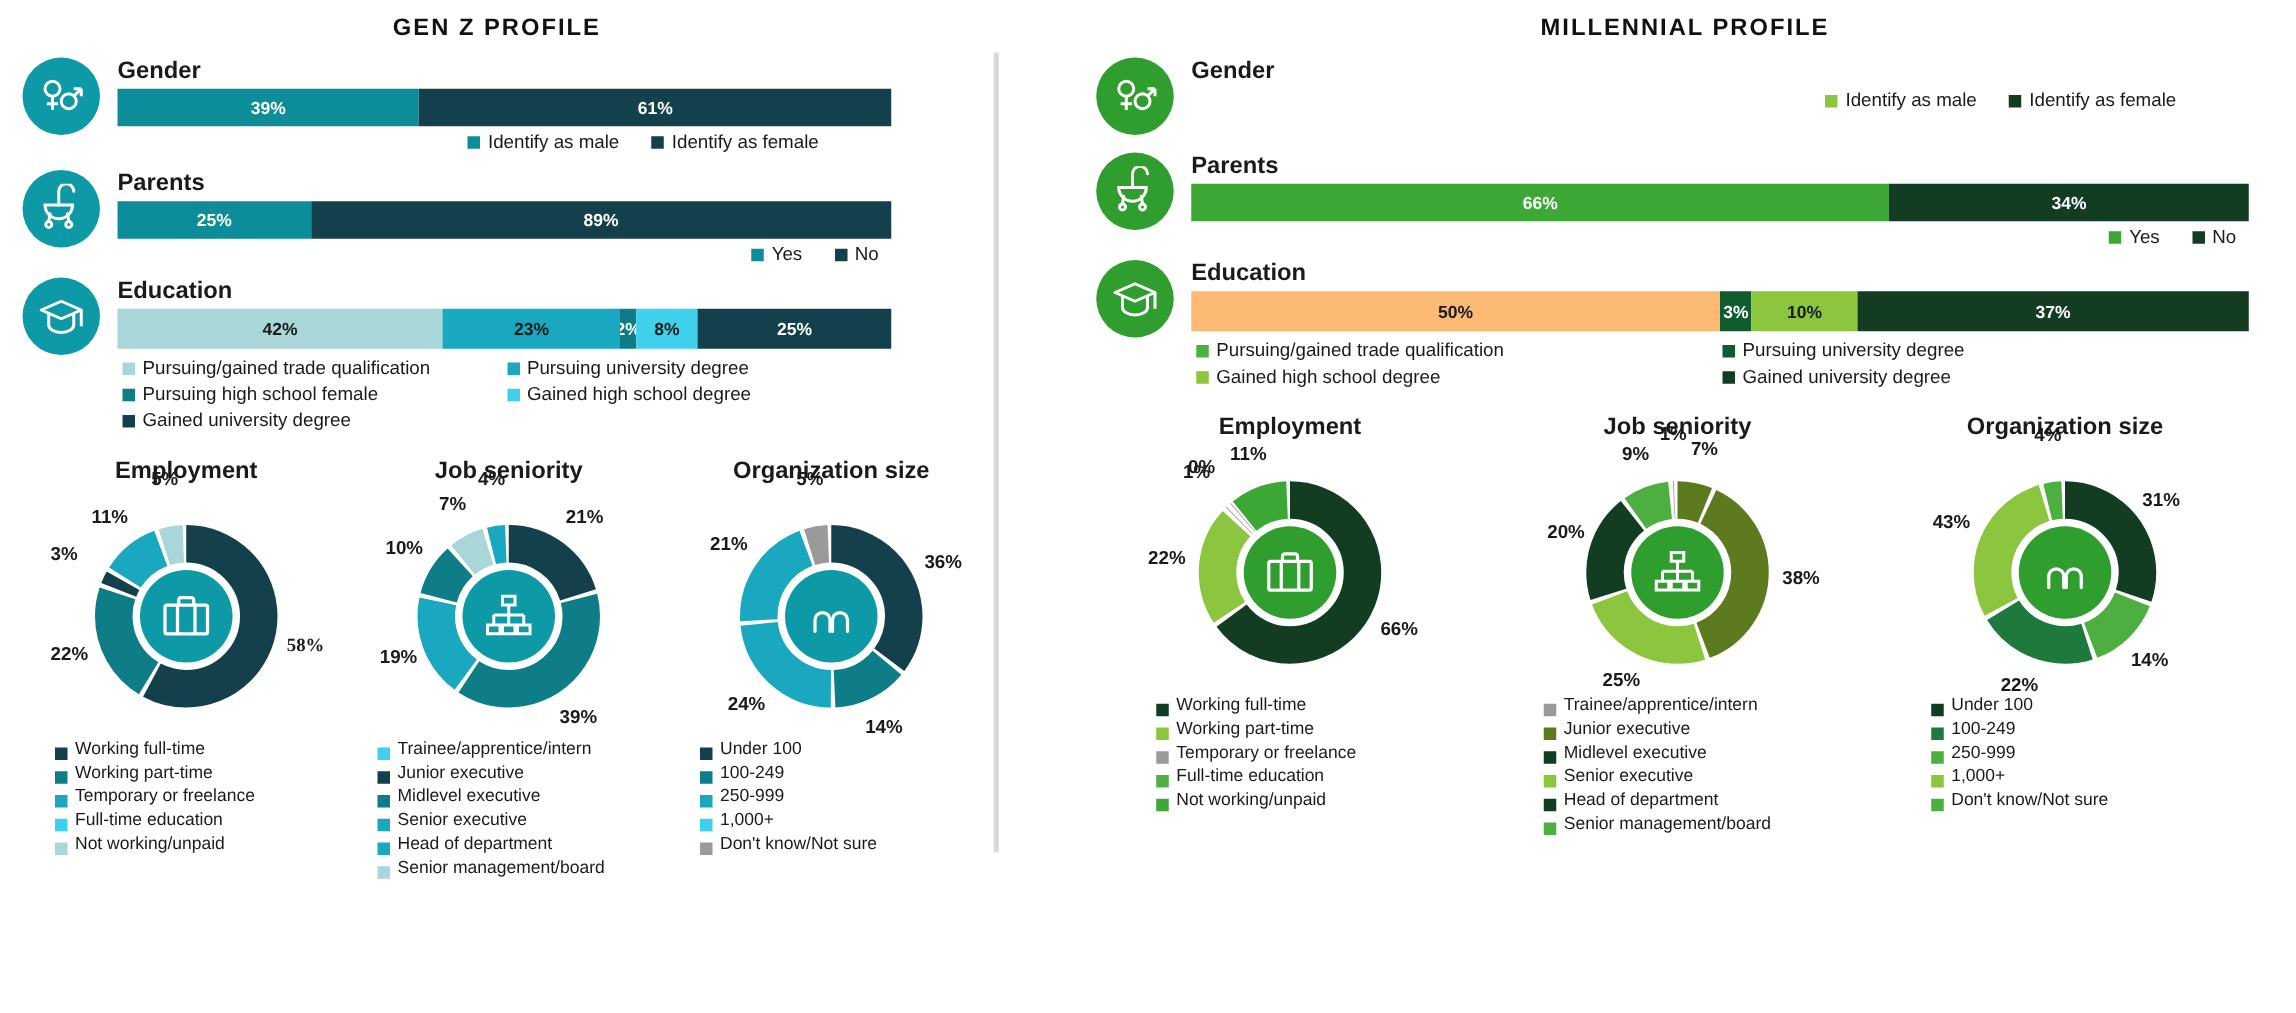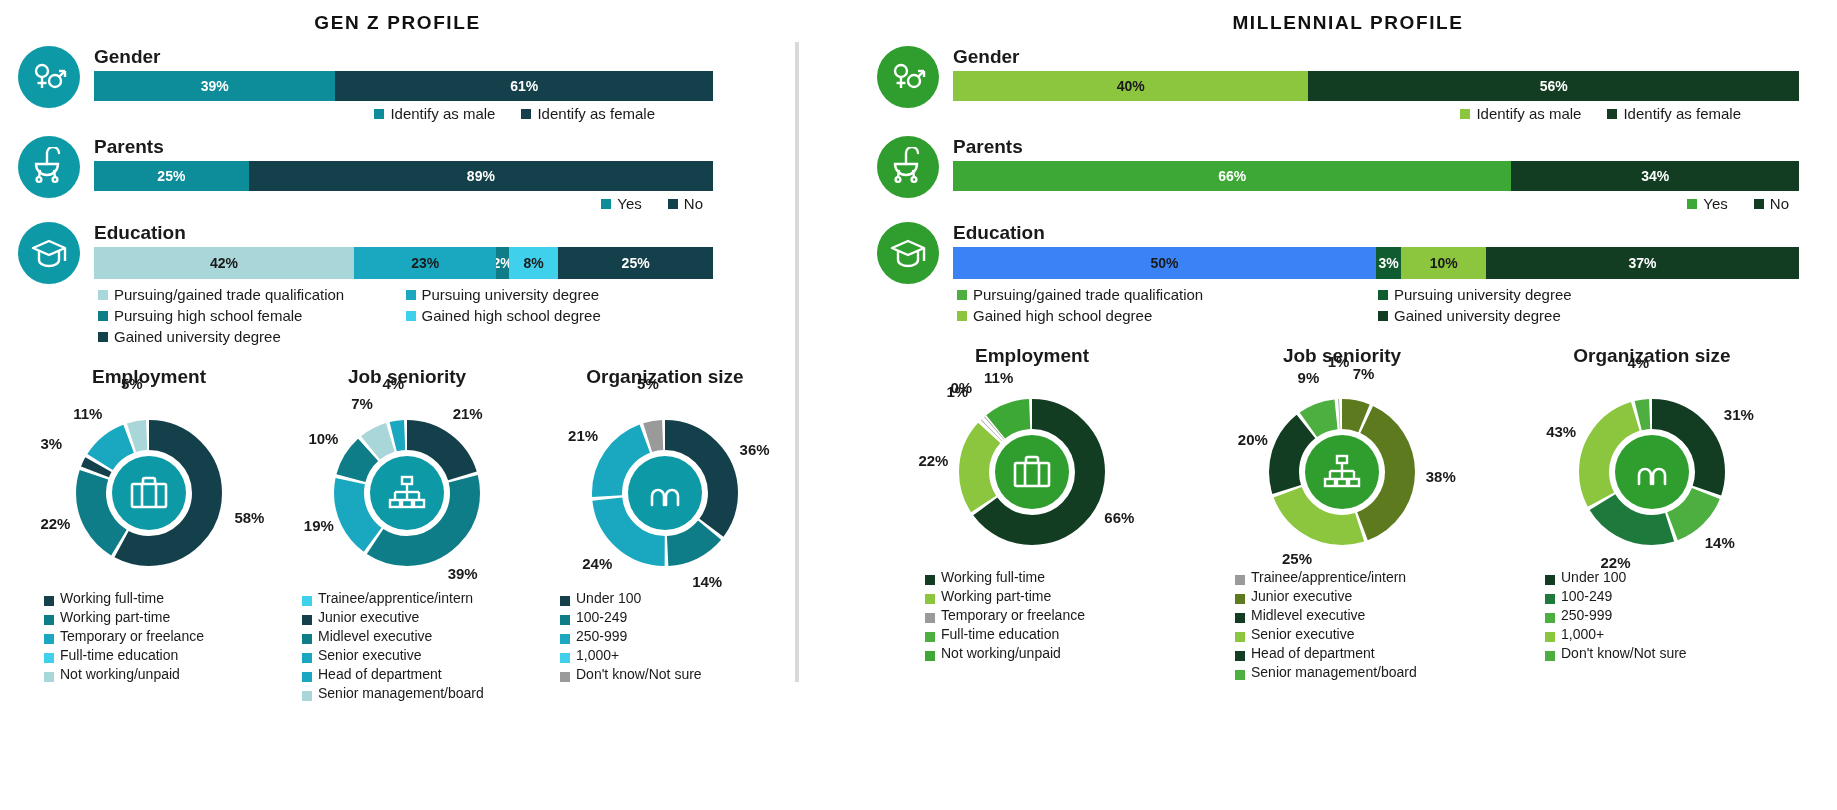--- a/index.html
+++ b/index.html
@@ -74,21 +74,21 @@
   }
   .donut-wrap { position: relative; }
   .donut-wrap svg { display: block; margin: 0 auto; }
   .dlabel {
     position: absolute; font-size: 15px; font-weight: bold;
     white-space: nowrap; color: #1a1a1a;
   }
   .donut-legend {
     font-size: 14px; line-height: 17.5px;
   }
-  .donut-legend .li { display: flex; align-items: center; gap: 6px; margin-bottom: 1.5px; }
+  .donut-legend .li { display: flex; align-items: flex-end; gap: 6px; margin-bottom: 1.5px; }
   .donut-legend .sw { margin-top: 4px; }
 </style>
 </head>
 <body>
 
 <div class="panels">
 
   <div class="panel panel-genz">
     <div class="panel-title">GEN Z PROFILE</div>
 
@@ -209,21 +209,21 @@
               </svg>
             </div>
             <div style="position: absolute; left: 0px; right: 0px; top: 79px; display: flex; justify-content: center; pointer-events: none;">
               <svg width="48" height="48" viewBox="0 0 48 48" fill="none" stroke="#fff" stroke-width="2.6" stroke-linejoin="round">
       <rect x="7" y="15" width="34" height="23" rx="1.5"></rect>
       <path d="M18 15 V11 A2 2 0 0 1 20 9 H28 A2 2 0 0 1 30 11 V15"></path>
       <line x1="17" y1="15" x2="17" y2="38"></line>
                 <line x1="31" y1="15" x2="31" y2="38"></line>
     </svg>
             </div>
-            <div class="dlabel" style="left: 204.42px; top: 119.381px; text-align: right; width: 40px;">58%</div>
+            <div class="dlabel" style="left: 204.42px; top: 119.381px; text-align: center; width: 40px; font-family: Liberation Serif, serif;">58%</div>
             <div class="dlabel" style="left: 15.4449px; top: 125.38px; text-align: center; width: 40px;">22%</div>
             <div class="dlabel" style="left: 11.3367px; top: 44.5967px; text-align: center; width: 40px;">3%</div>
             <div class="dlabel" style="left: 47.8023px; top: 15.1807px; text-align: center; width: 40px;">11%</div>
             <div class="dlabel" style="left: 91.7778px; top: -14.6308px; text-align: center; width: 40px;">5%</div>
           </div>
           <div class="donut-legend" style="padding-left: 24px; margin-top: 14px;">
             <div class="li">
               <span class="sw" style="background:#13404a"></span>
               <span>Working full-time</span>
             </div>
@@ -370,24 +370,20 @@
               <line x1="13" y1="20" x2="13" y2="31"></line>
               <line x1="8.5" y1="26" x2="17.5" y2="26"></line>
       <circle cx="26" cy="24" r="6"></circle>
               <line x1="30.3" y1="19.7" x2="36" y2="14"></line>
               <line x1="30" y1="14" x2="36" y2="14"></line>
               <line x1="36" y1="14" x2="36" y2="20"></line>
     </svg>
           </div>
           <div class="demo-body" style="margin-left: 14px;">
             <div class="demo-label">Gender</div>
-            <div class="stack-bar">
-              <div class="seg dark-text" style="flex: 42 0 0px; background: rgb(140, 198, 63);">40%</div>
-              <div class="seg" style="flex: 58 0 0px; background: rgb(18, 61, 34);">56%</div>
-            </div>
             <div class="legend-inline" style="padding-right: 58px;">
               <div class="li">
                 <span class="sw" style="background:#8cc63f"></span>
                 <span>Identify as male</span>
               </div>
               <div class="li">
                 <span class="sw" style="background:#123d22"></span>
                 <span>Identify as female</span>
               </div>
             </div>
@@ -426,21 +422,21 @@
           <div class="demo-icon" style="background: rgb(47, 158, 47);">
             <svg width="40" height="40" viewBox="0 0 40 40" fill="none" stroke="#fff" stroke-width="2.4" stroke-linejoin="round">
       <path d="M20 8 L36 15 L20 22 L4 15 Z"></path>
       <path d="M10 18 V27 A10 6 0 0 0 30 27 V18"></path>
       <line x1="36" y1="15" x2="36" y2="28"></line>
     </svg>
           </div>
           <div class="demo-body" style="margin-left: 14px;">
             <div class="demo-label">Education</div>
             <div class="stack-bar" style="height: 32px;">
-              <div class="seg dark-text" style="flex: 50 0 0px; background: #3b82f6;">50%</div>
+              <div class="seg dark-text" style="flex: 50 0 0px; background: #fdba74;">50%</div>
               <div class="seg" style="flex: 3 0 0px; background: rgb(14, 92, 47);">3%</div>
               <div class="seg dark-text" style="flex: 10 0 0px; background: rgb(140, 198, 63);">10%</div>
               <div class="seg" style="flex: 37 0 0px; background: rgb(18, 61, 34);">37%</div>
             </div>
             <div class="edu-legend" style="padding-left: 4px;">
               <div class="li">
                 <span class="sw" style="background:#4caf3f"></span>
                 <span>Pursuing/gained trade qualification</span>
               </div>
               <div class="li">
@@ -583,21 +579,21 @@
                 <circle cx="75" cy="75" r="58" fill="none" stroke="#4caf3f" stroke-width="30" stroke-dasharray="11.576989912656641 352.8477579037594" stroke-dashoffset="-349.8477579037594" transform="rotate(-90 75 75)"></circle>
                 <circle cx="75" cy="75" r="37" fill="#2f9e2f"></circle>
               </svg>
             </div>
             <div style="position: absolute; left: 0px; right: 0px; top: 79px; display: flex; justify-content: center; pointer-events: none;">
               <svg width="48" height="48" viewBox="0 0 48 48" fill="none" stroke="#fff" stroke-width="2.6" stroke-linecap="round">
       <path d="M11 36 V27 A6 6 0 0 1 17 21 A6 6 0 0 1 23 27 V36"></path>
       <path d="M25 36 V27 A6 6 0 0 1 31 21 A6 6 0 0 1 37 27 V36"></path>
     </svg>
             </div>
-            <div class="dlabel" style="left: 216.881px; top: 37.3537px; text-align: right; width: 40px;">31%</div>
+            <div class="dlabel" style="left: 216.881px; top: 37.3537px; text-align: left; width: 40px;">31%</div>
             <div class="dlabel" style="left: 202.77px; top: 165.168px; text-align: center; width: 40px;">14%</div>
             <div class="dlabel" style="left: 98.5557px; top: 185.048px; text-align: center; width: 40px;">22%</div>
             <div class="dlabel" style="left: 44.1423px; top: 53.6824px; text-align: center; width: 40px;">43%</div>
             <div class="dlabel" style="left: 121.339px; top: -15.1405px; text-align: center; width: 40px;">4%</div>
           </div>
           <div class="donut-legend" style="padding-left: 48px; margin-top: 14px;">
             <div class="li">
               <span class="sw" style="background:#123d22"></span>
               <span>Under 100</span>
             </div>

